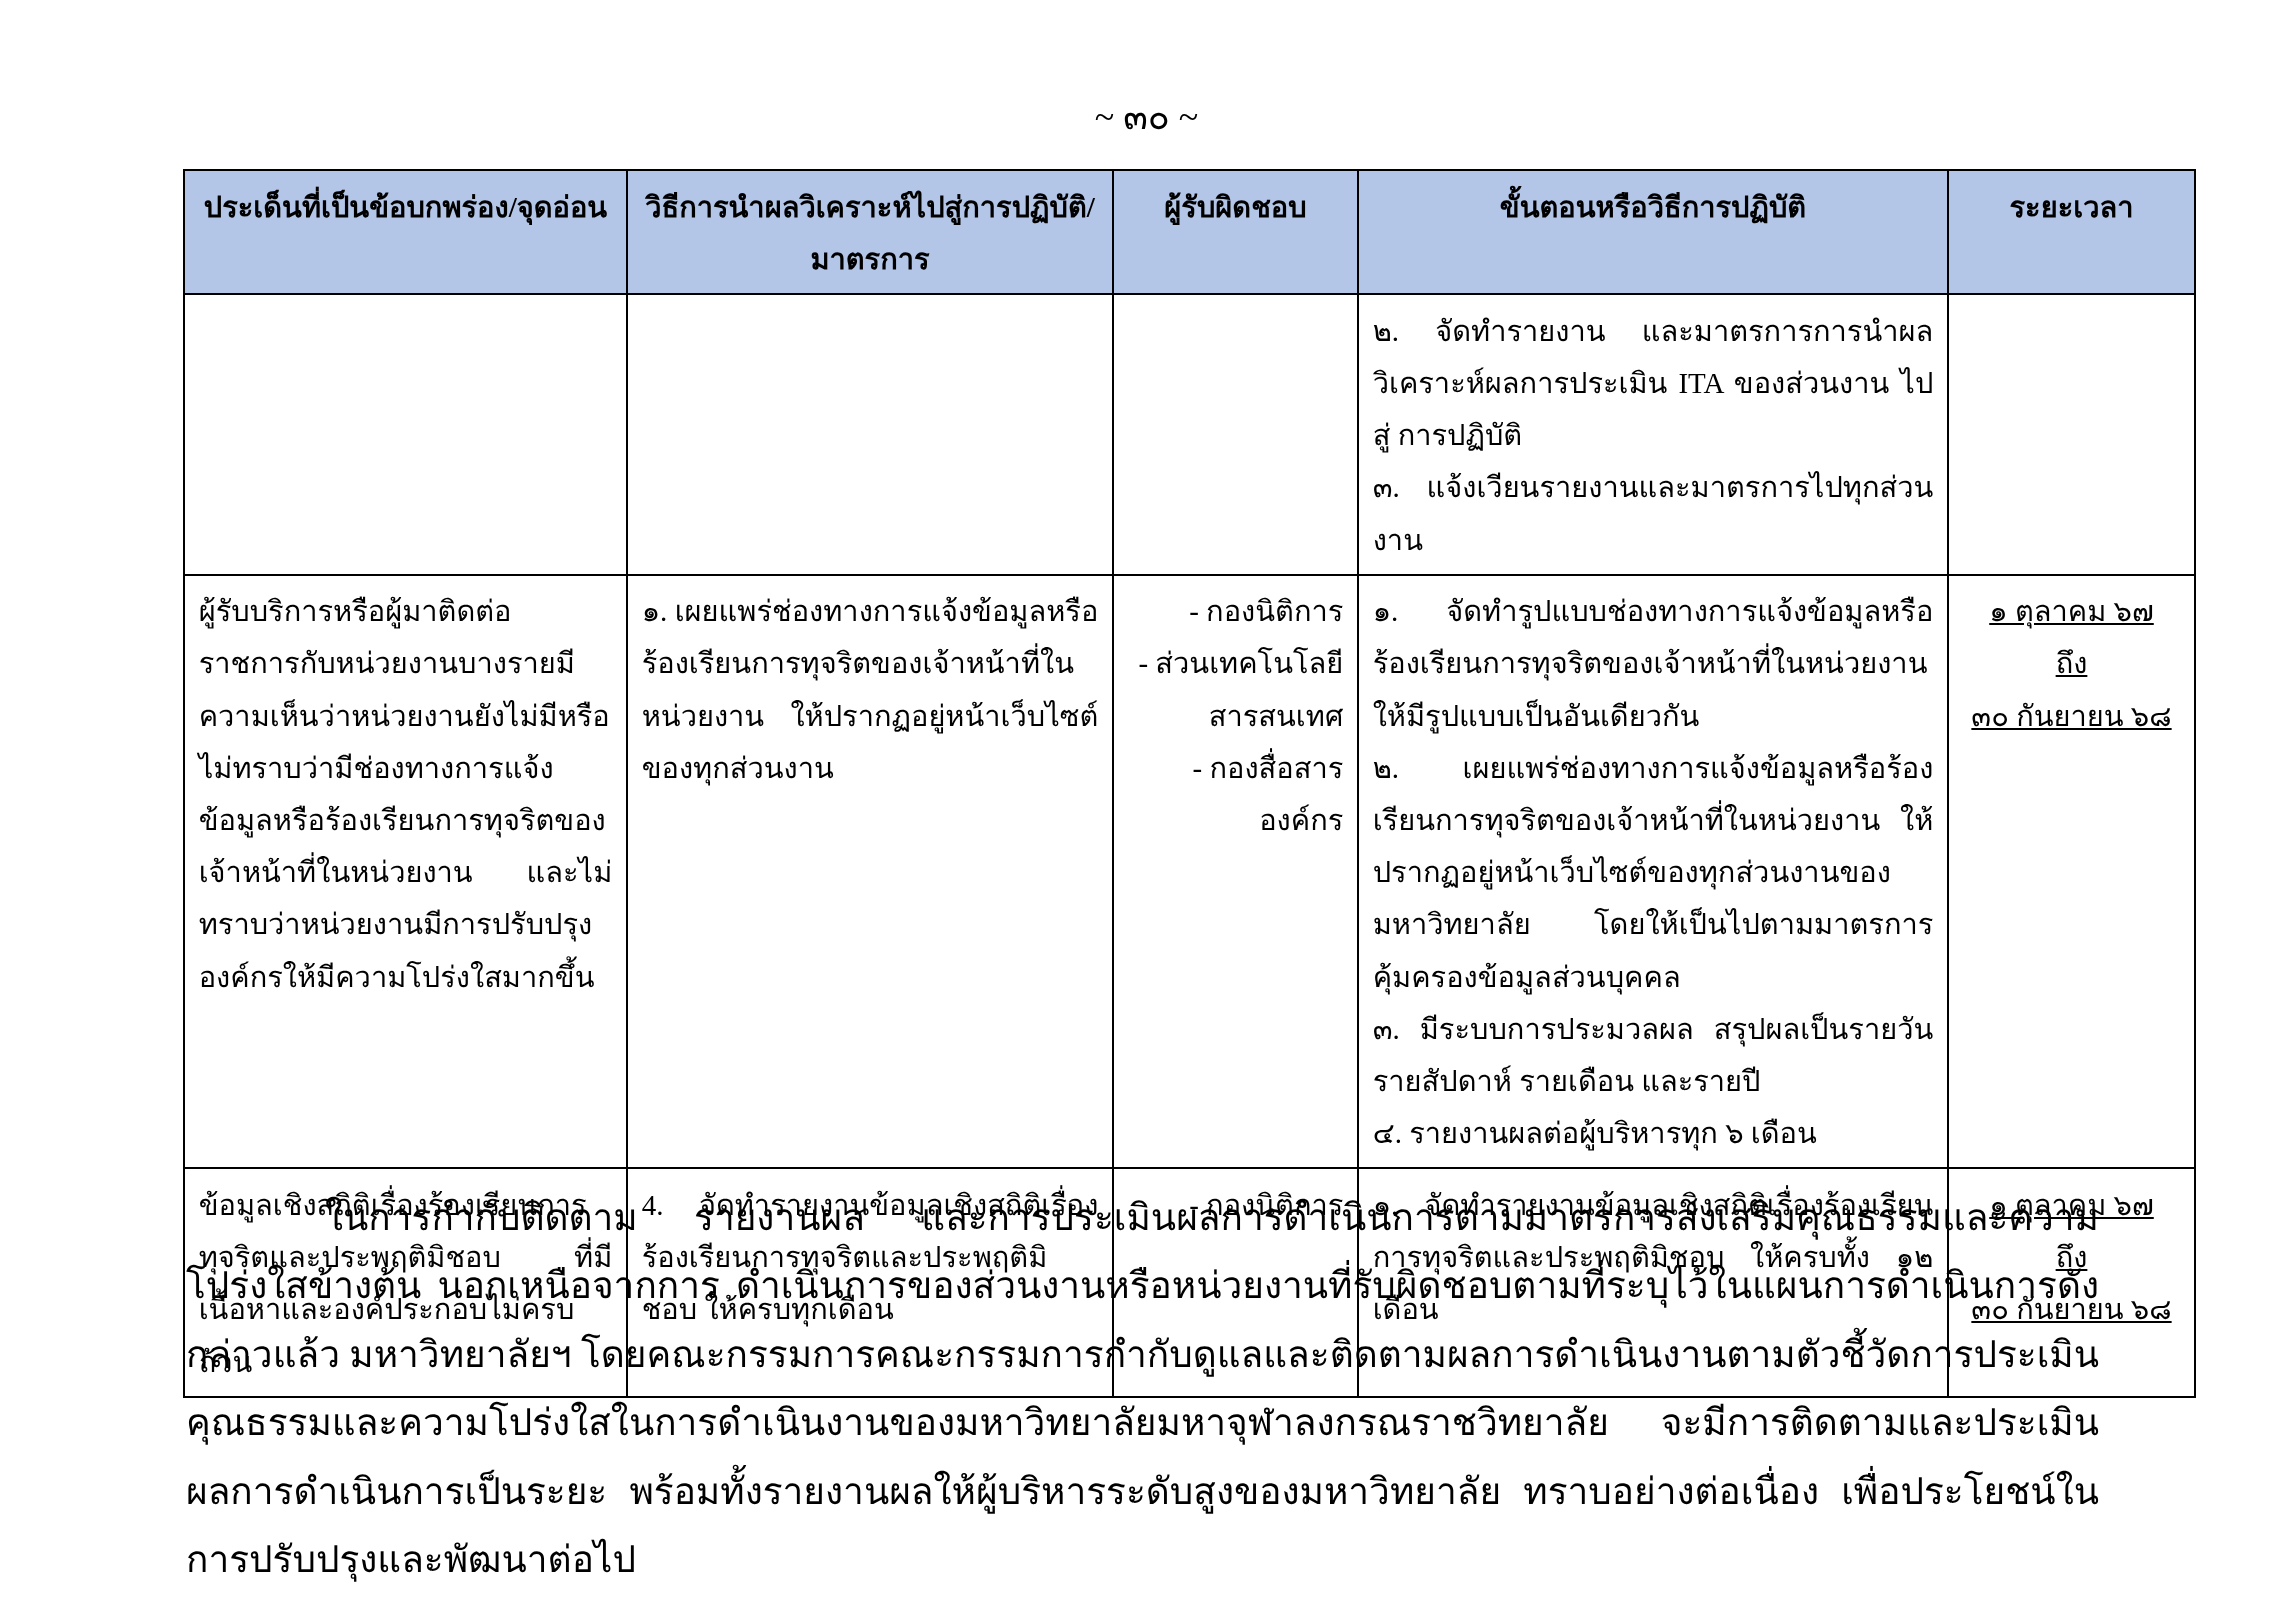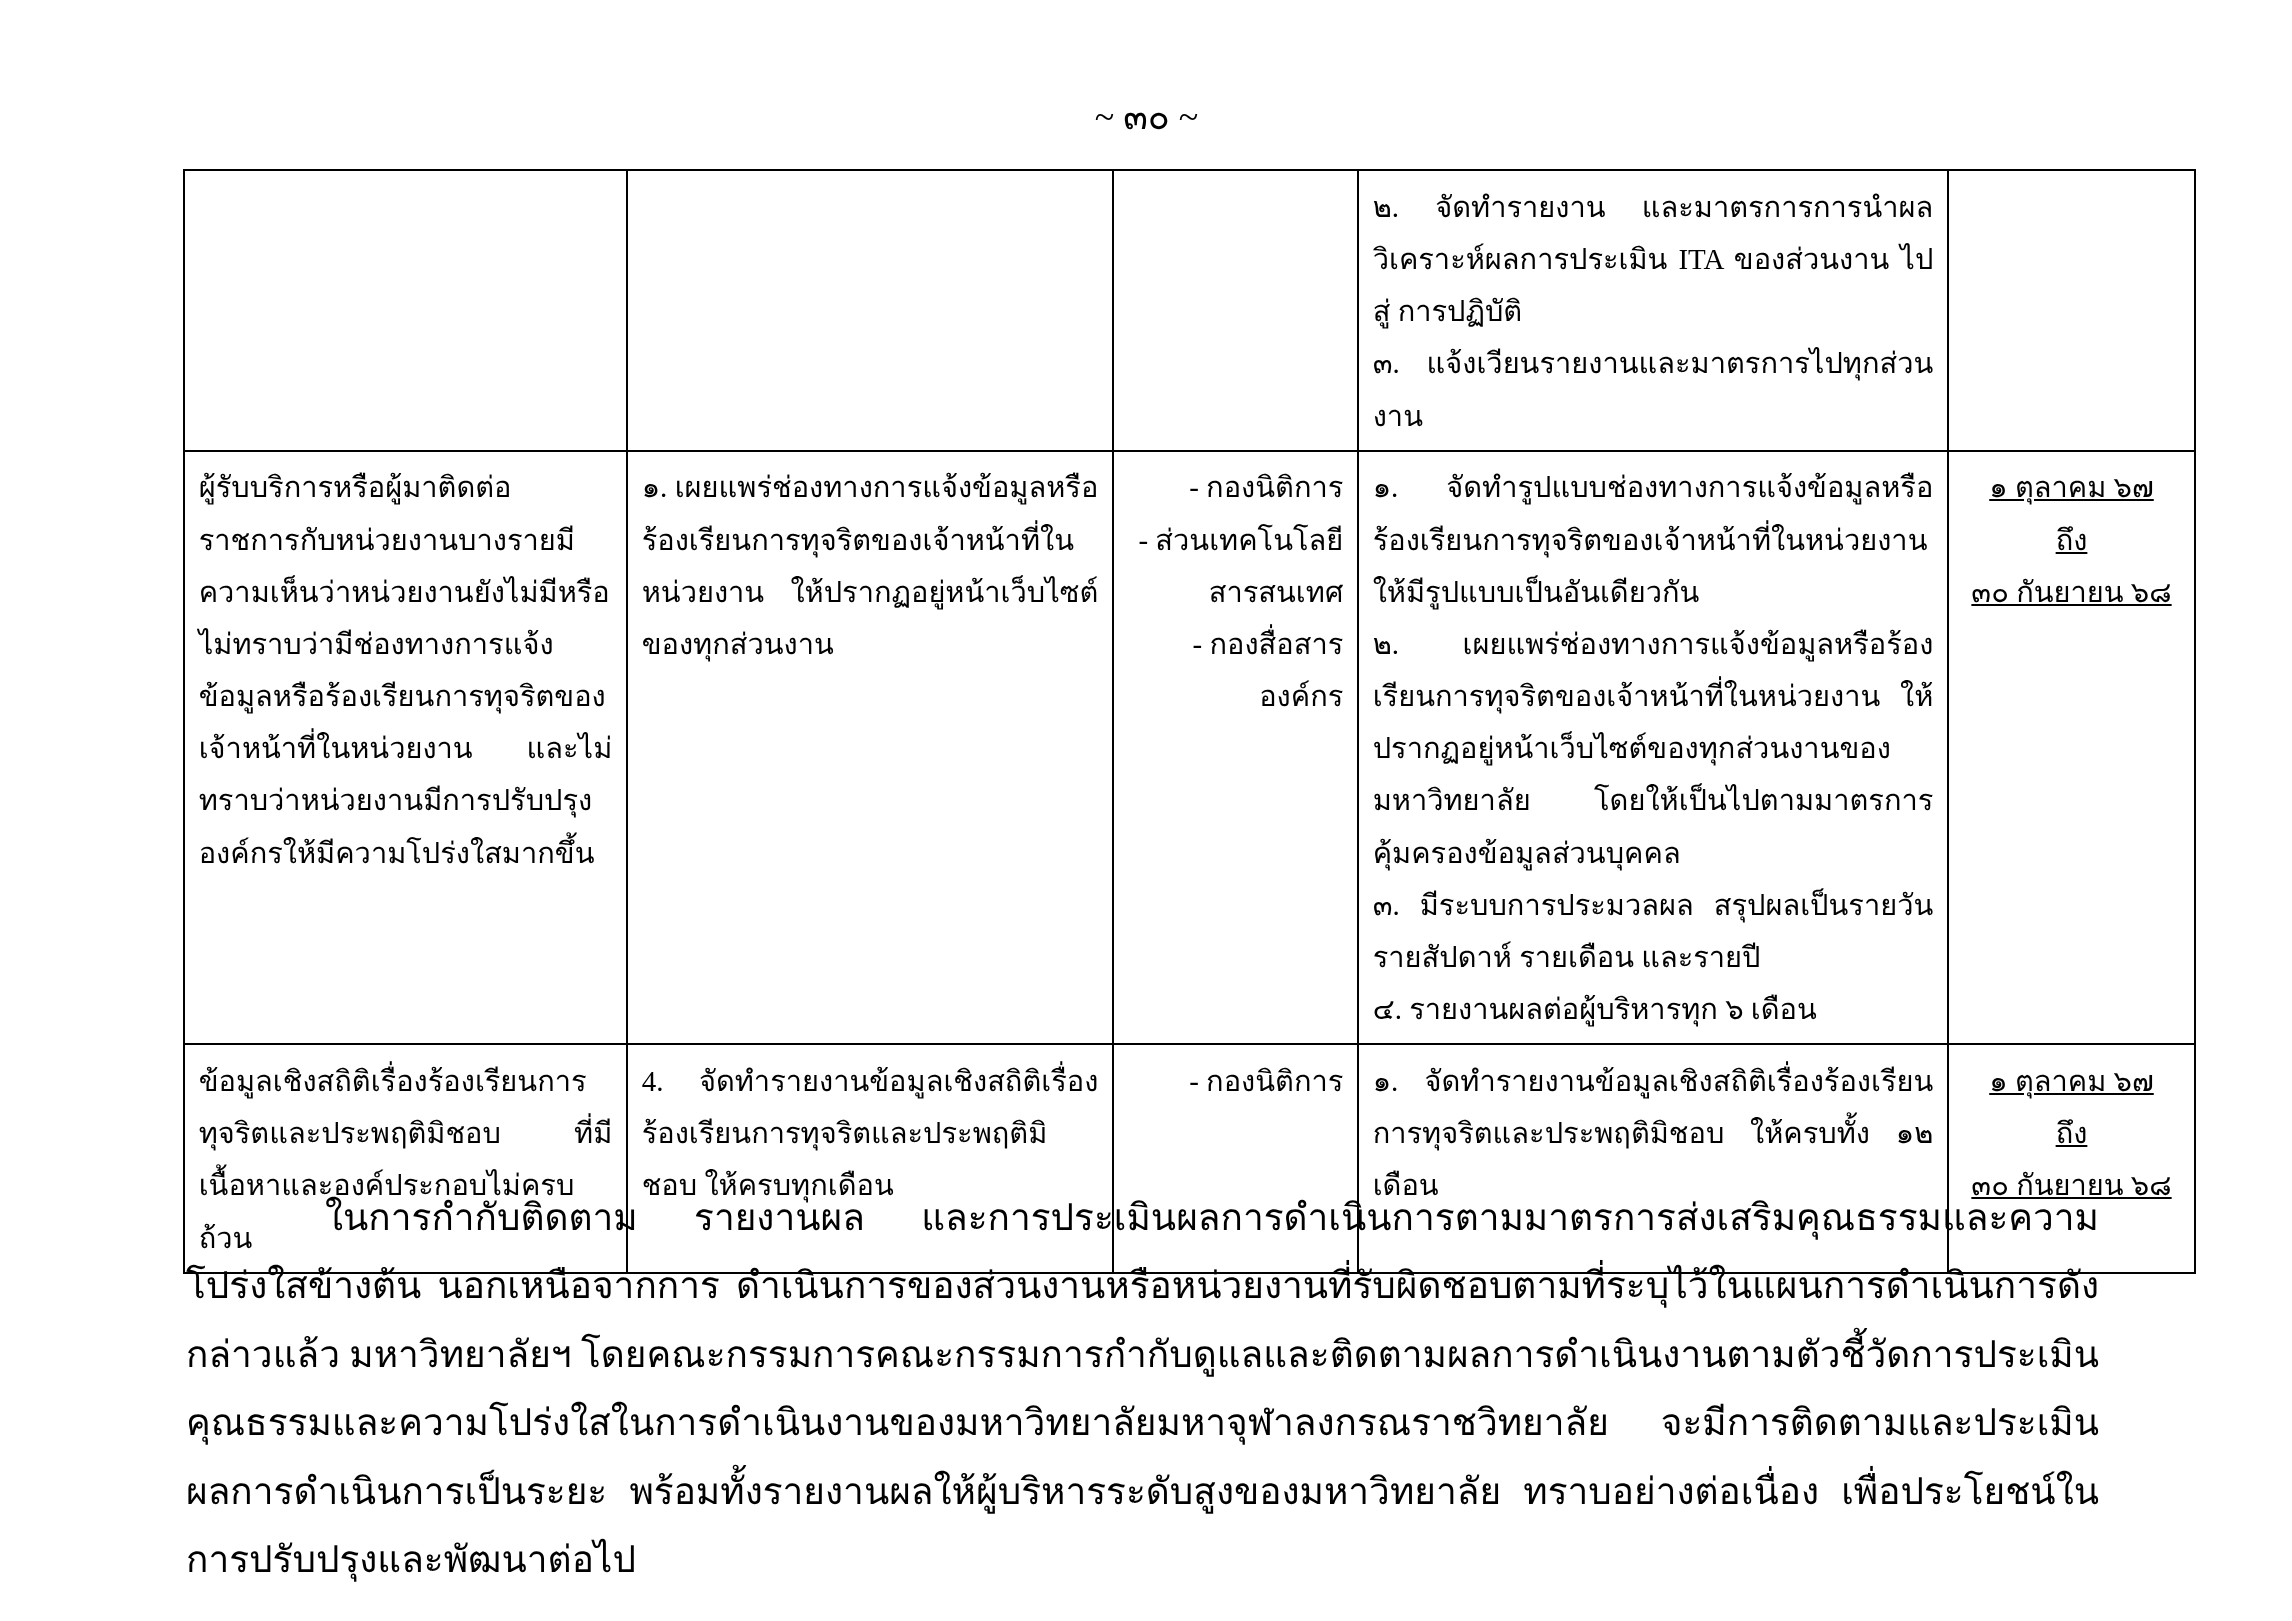--- a/index.html
+++ b/index.html
@@ -79,20 +79,28 @@
 
   <table class="plan">
     <colgroup>
       <col style="width:443px">
       <col style="width:486px">
       <col style="width:245px">
       <col style="width:590px">
       <col style="width:247px">
     </colgroup>
     <tbody>
+      <tr class="header-row">
+        <th>ประเด็นที่เป็นข้อบกพร่อง/จุดอ่อน</th>
+        <th>วิธีการนำผลวิเคราะห์ไปสู่การปฏิบัติ/
+มาตรการ</th>
+        <th>ผู้รับผิดชอบ</th>
+        <th>ขั้นตอนหรือวิธีการปฏิบัติ</th>
+        <th>ระยะเวลา</th>
+      </tr>
 
       <tr class="row-carry">
         <td class="cell-issue"></td>
         <td class="cell-method"></td>
         <td class="cell-resp"></td>
         <td class="cell-steps">๒. จัดทำรายงาน และมาตรการการนำผล วิเคราะห์ผลการประเมิน ITA ของส่วนงาน ไปสู่ การปฏิบัติ
 ๓. แจ้งเวียนรายงานและมาตรการไปทุกส่วนงาน</td>
         <td class="cell-period"></td>
       </tr>
 

